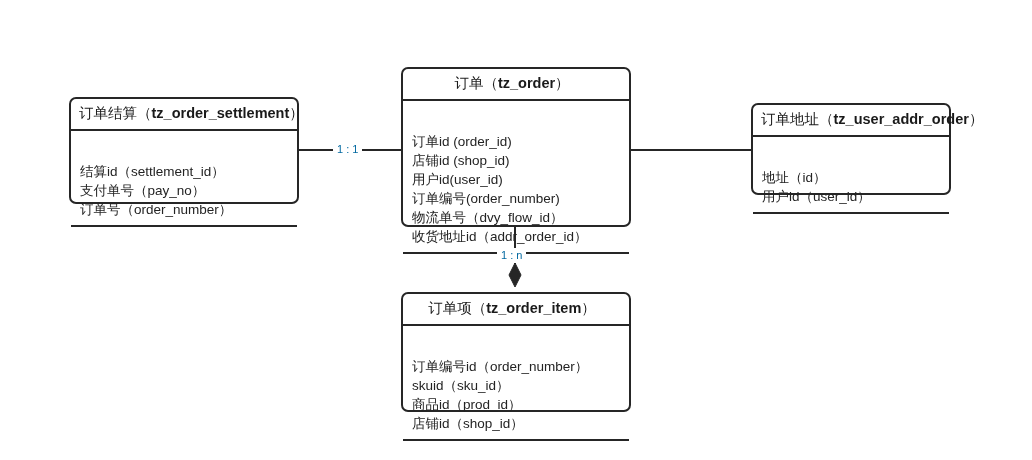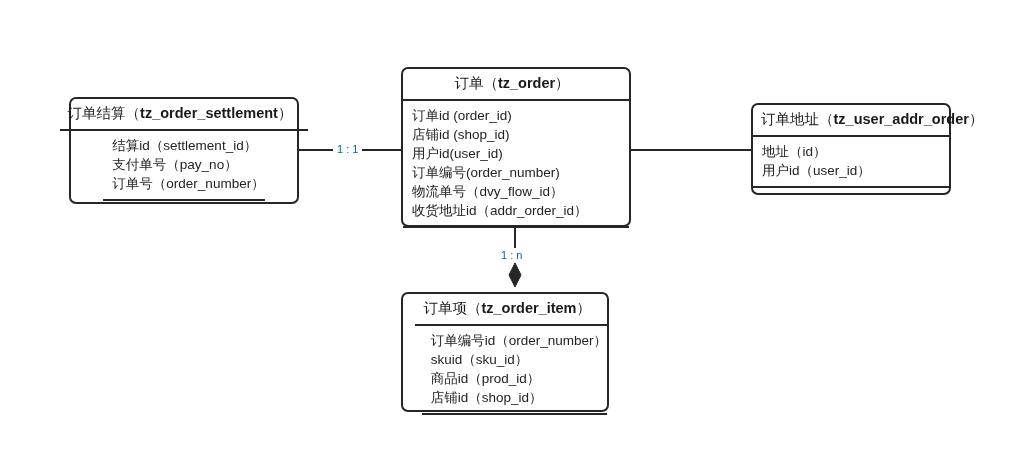--- a/index.html
+++ b/index.html
@@ -59,20 +59,21 @@
   }
   .entity-title .tbl {
     font-weight: bold;
   }
 
   .entity-fields {
     box-sizing: border-box;
     padding: 5px 0 6px 9px;
     border-bottom: 2px solid #262626;
     flex: 0 0 auto;
+    margin-top: 26px;
   }
 
   .field {
     font-size: 13.5px;
     line-height: 19px;
     white-space: nowrap;
     color: #232323;
   }
 
   .entity-footer {
@@ -102,21 +103,21 @@
 
     <line x1="299" y1="150" x2="401" y2="150" stroke="#262626" stroke-width="2"></line>
 
     <line x1="631" y1="150" x2="751" y2="150" stroke="#262626" stroke-width="2"></line>
 
     <line x1="515" y1="227" x2="515" y2="264" stroke="#262626" stroke-width="2"></line>
 
     <polygon points="515,263 521,275 515,287 509,275" fill="#262626" stroke="#262626" stroke-width="1"></polygon>
   </svg>
 
-  <div class="entity" style="left:69px; top:97px; width:230px; height:107px;align-items:center;">
+  <div class="entity" style="left:69px; top:97px; width:230px; height:107px;">
     <div class="entity-title">
       <span>订单结算</span><span>（</span><span class="tbl">tz_order_settlement</span><span>）</span>
     </div>
     <div class="entity-fields">
       <div class="field">结算id（settlement_id）</div>
       <div class="field">支付单号（pay_no）</div>
       <div class="field">订单号（order_number）</div>
     </div>
     <div class="entity-footer"></div>
   </div>
@@ -140,21 +141,21 @@
     <div class="entity-title">
       <span>订单地址</span><span>（</span><span class="tbl">tz_user_addr_order</span><span>）</span>
     </div>
     <div class="entity-fields">
       <div class="field">地址（id）</div>
       <div class="field">用户id（user_id）</div>
     </div>
     <div class="entity-footer"></div>
   </div>
 
-  <div class="entity" style="left:401px; top:292px; width:208px; height:120px;align-items:flex-end;">
+  <div class="entity" style="left:401px; top:292px; width:230px; height:120px;">
     <div class="entity-title">
       <span>订单项</span><span>（</span><span class="tbl">tz_order_item</span><span>）</span>
     </div>
     <div class="entity-fields">
       <div class="field">订单编号id（order_number）</div>
       <div class="field">skuid（sku_id）</div>
       <div class="field">商品id（prod_id）</div>
       <div class="field">店铺id（shop_id）</div>
     </div>
     <div class="entity-footer"></div>

